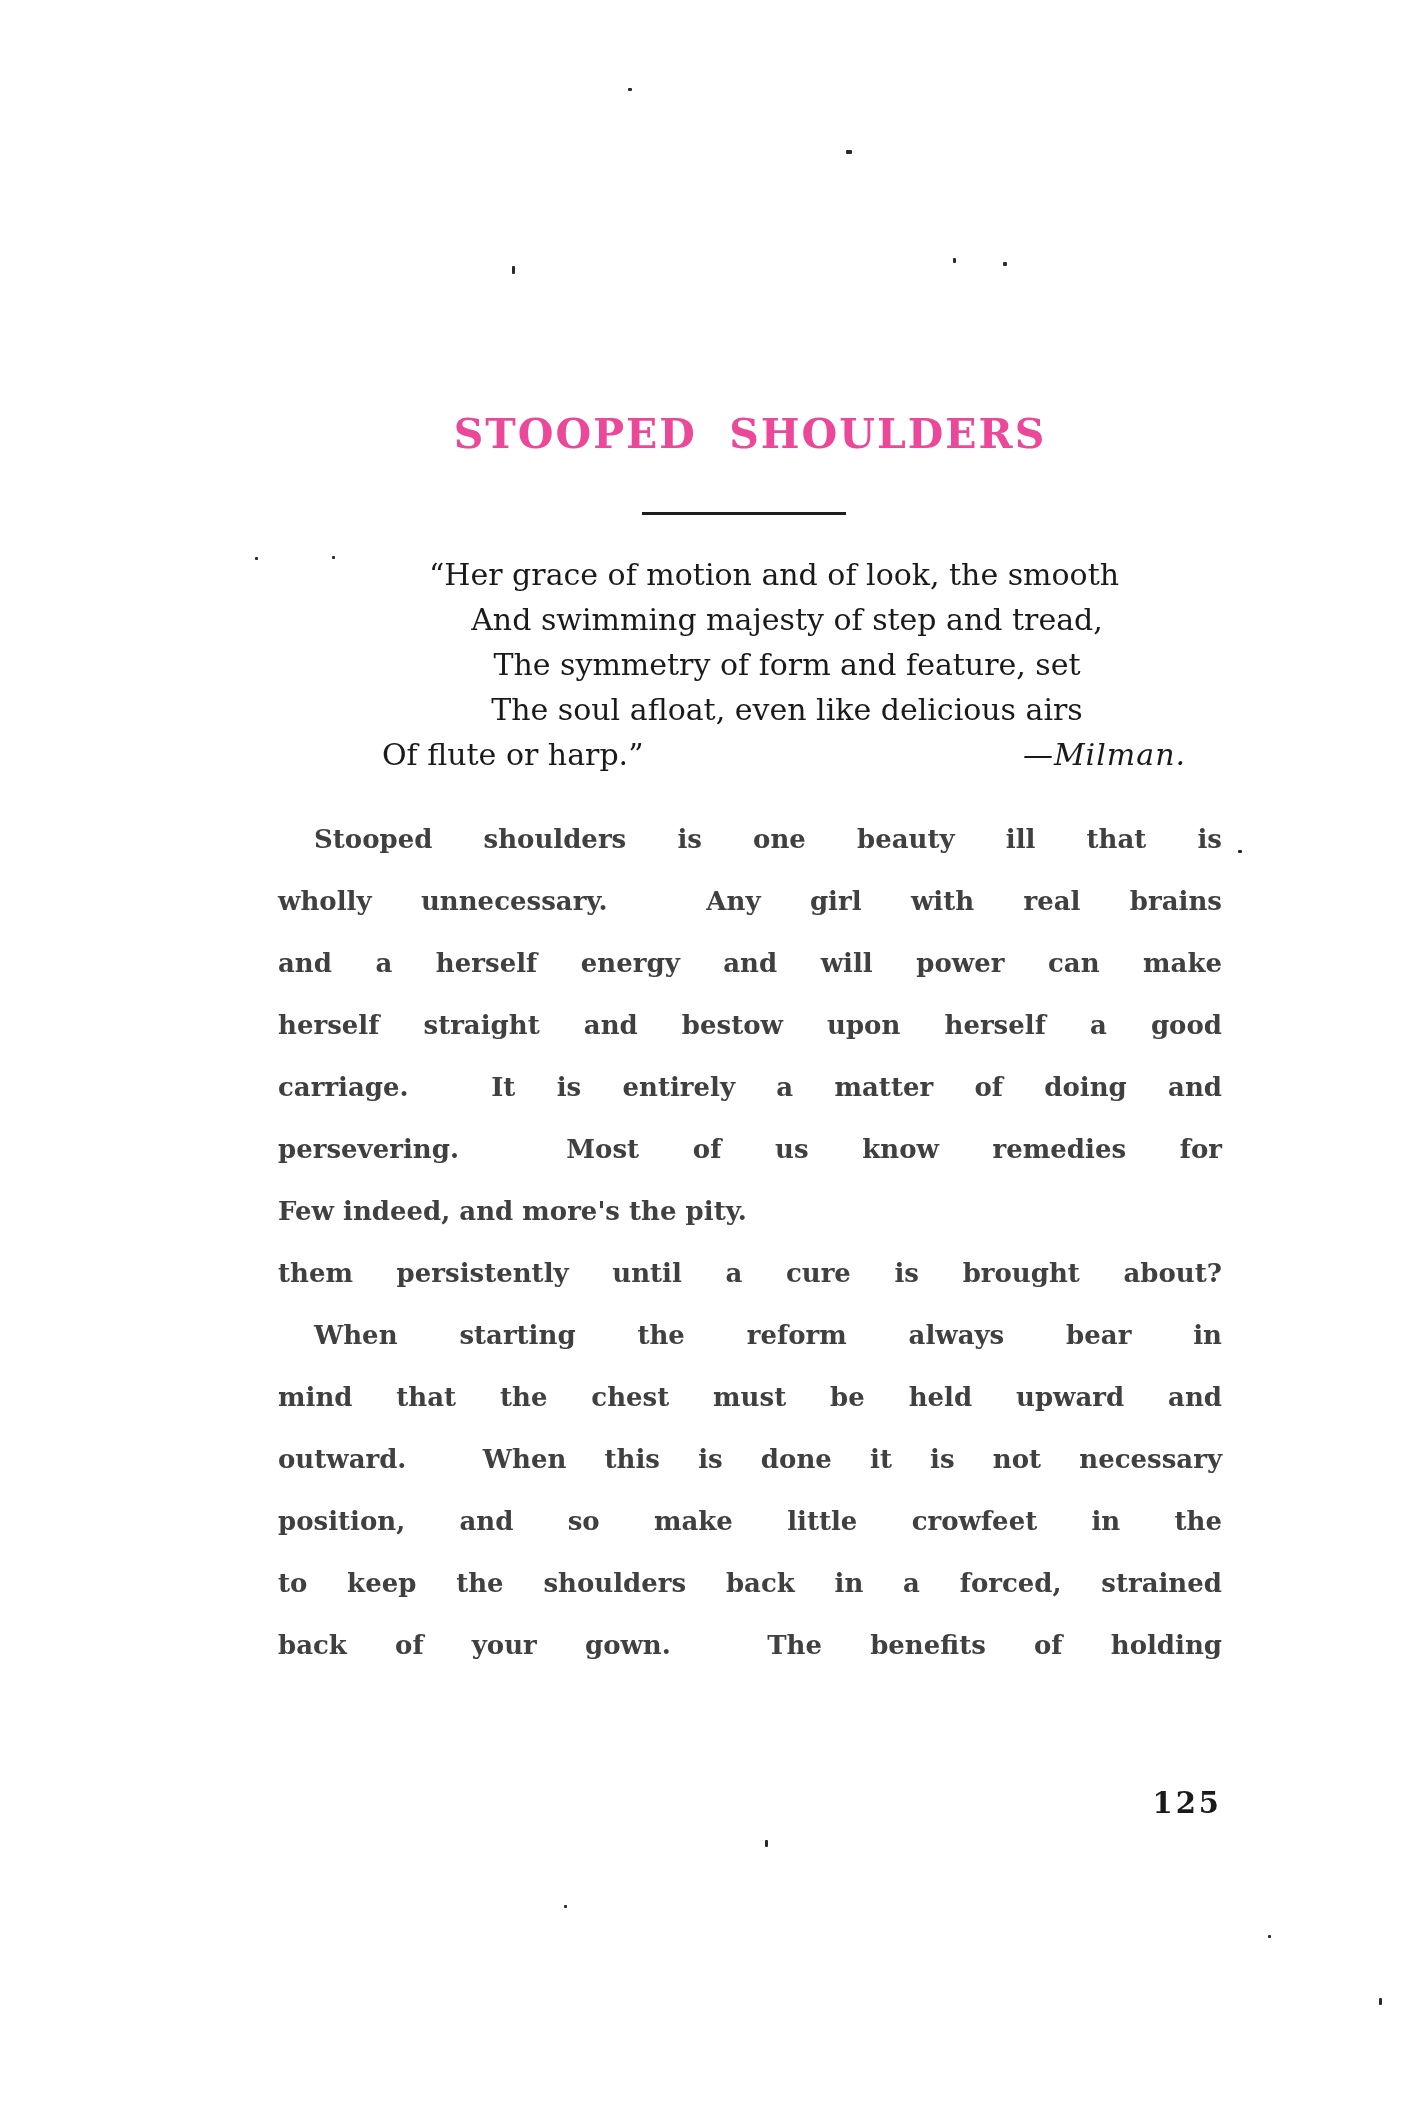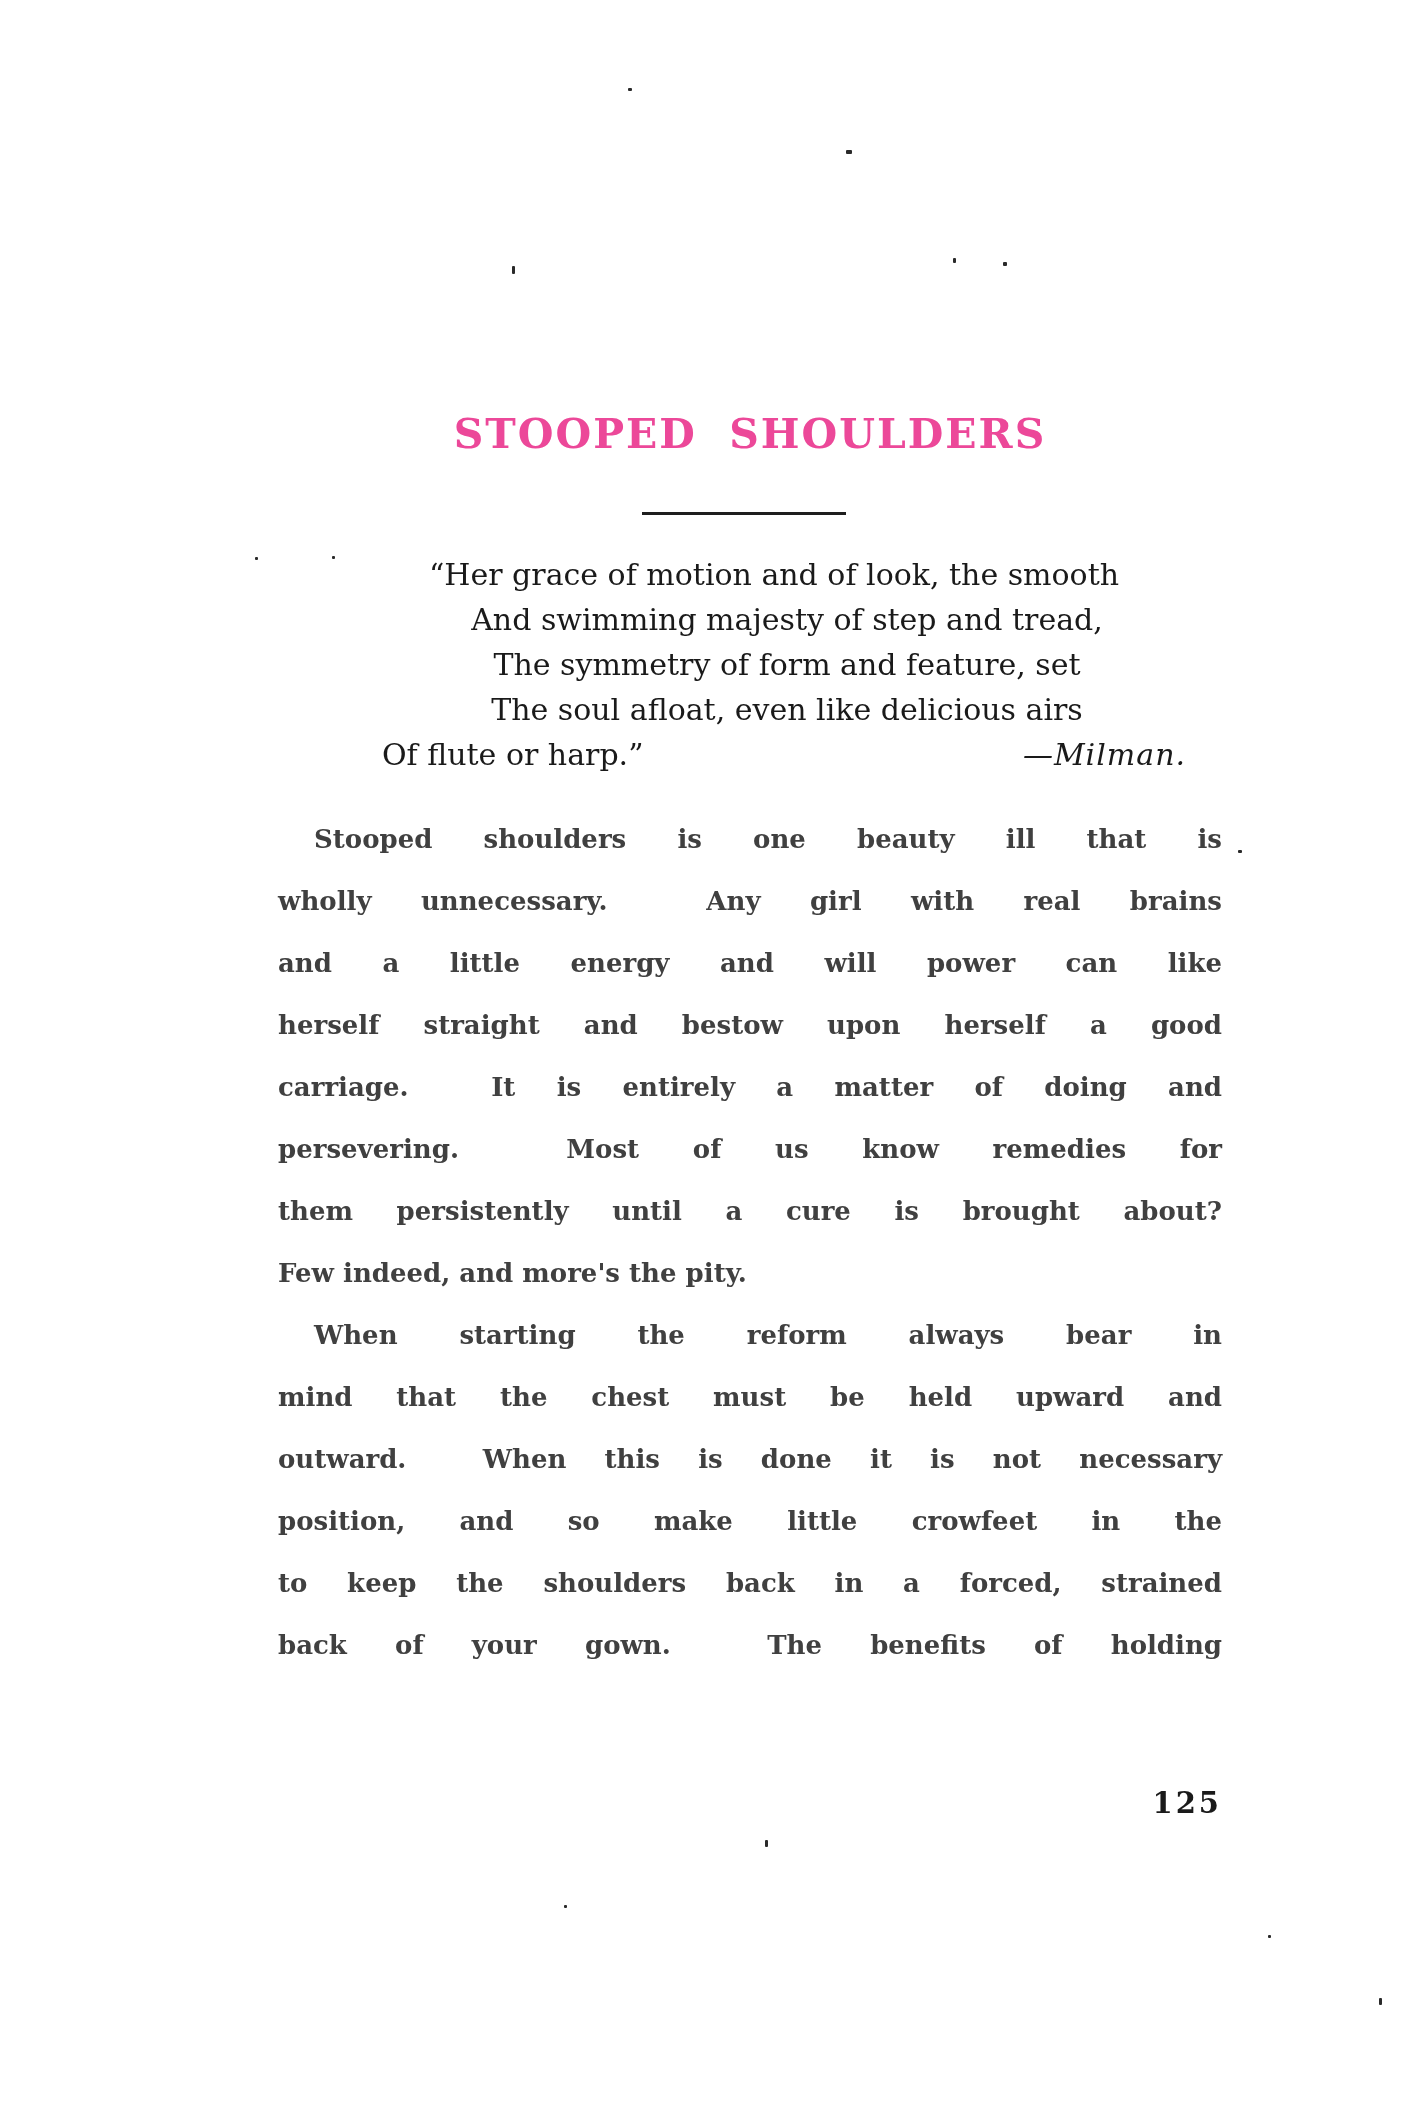--- a/index.html
+++ b/index.html
@@ -102,26 +102,26 @@
     <div class="quote-line">The soul afloat, even like delicious airs</div>
     <div class="quote-last-row">
       <span class="quote-line">Of flute or harp.”</span>
       <span class="quote-attribution">—Milman.</span>
     </div>
   </div>
 
   <div class="body-text">
     <div class="bline indent">Stooped shoulders is one beauty ill that is</div>
     <div class="bline">wholly unnecessary.  Any girl with real brains</div>
-    <div class="bline">and a little energy and will power can like</div>
+    <div class="bline">and a herself energy and will power can make</div>
     <div class="bline">herself straight and bestow upon herself a good</div>
     <div class="bline">carriage.  It is entirely a matter of doing and</div>
     <div class="bline">persevering.  Most of us know remedies for</div>
+    <div class="bline last">Few indeed, and more's the pity.</div>
     <div class="bline">them persistently until a cure is brought about?</div>
-    <div class="bline last">Few indeed, and more's the pity.</div>
 
     <div class="bline indent">When starting the reform always bear in</div>
     <div class="bline">mind that the chest must be held upward and</div>
     <div class="bline">outward.  When this is done it is not necessary</div>
     <div class="bline">position, and so make little crowfeet in the</div>
     <div class="bline">to keep the shoulders back in a forced, strained</div>
     <div class="bline">back of your gown.  The benefits of holding</div>
   </div>
 
   <div class="page-number">125</div>

